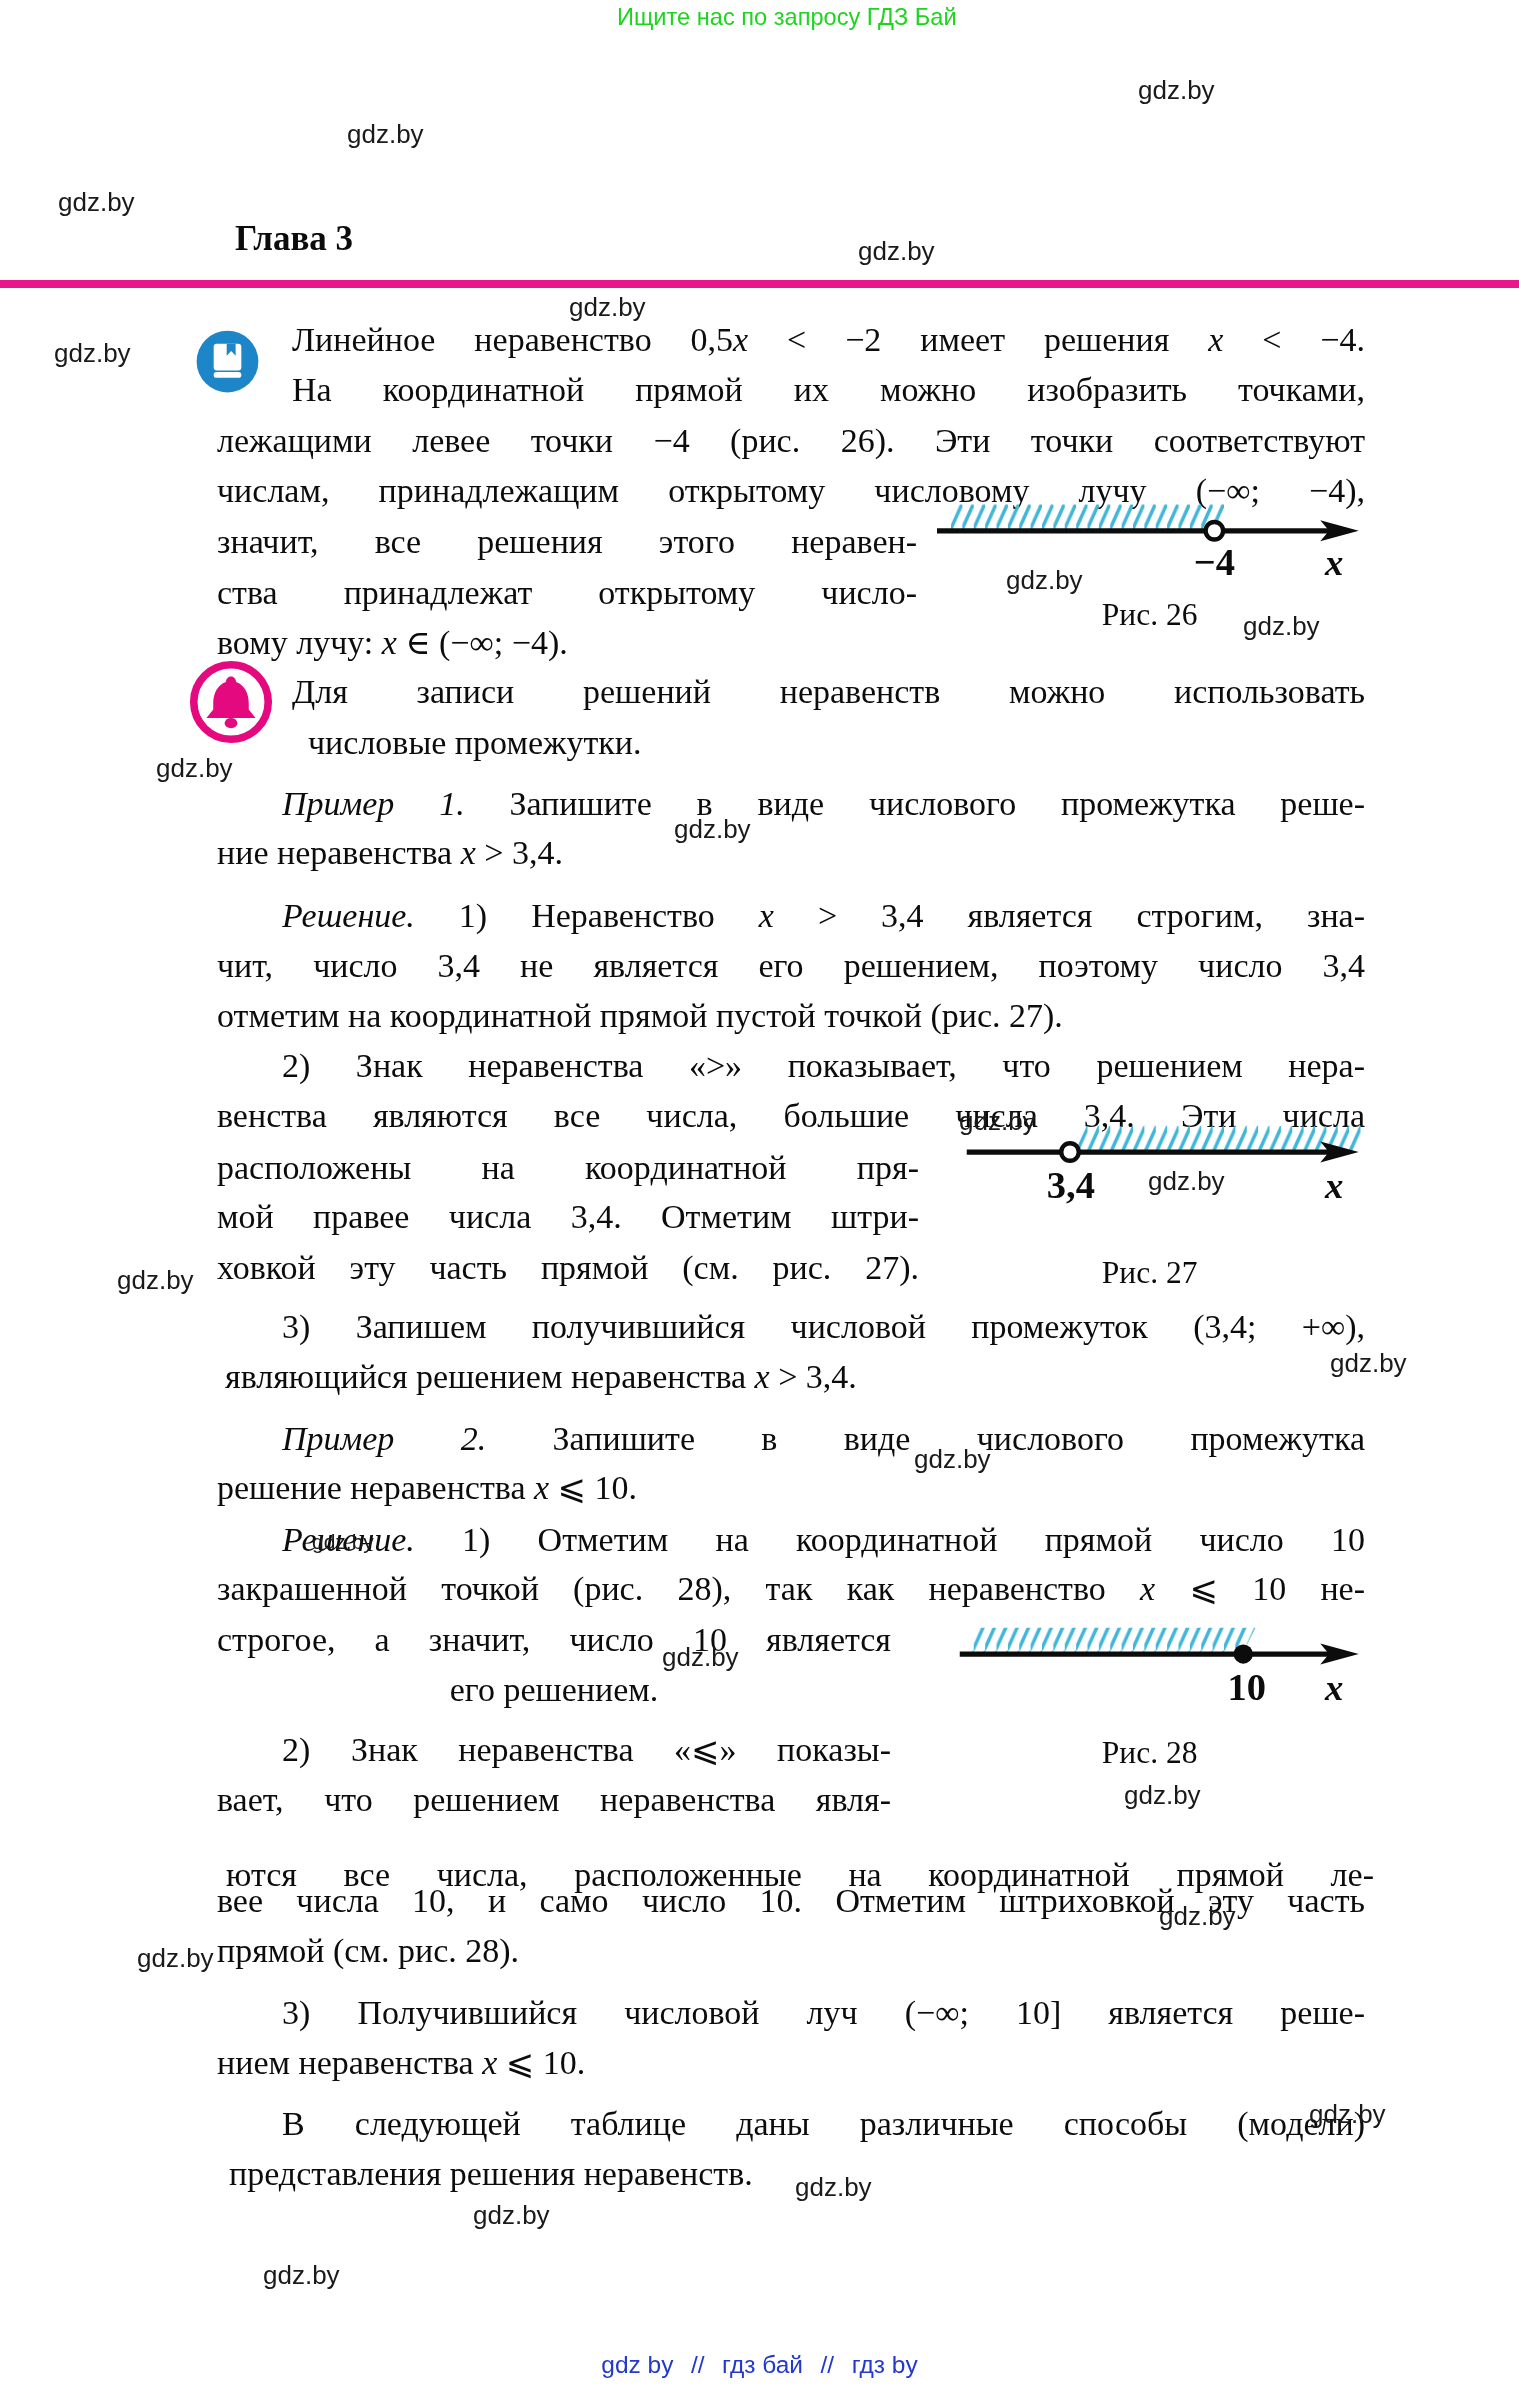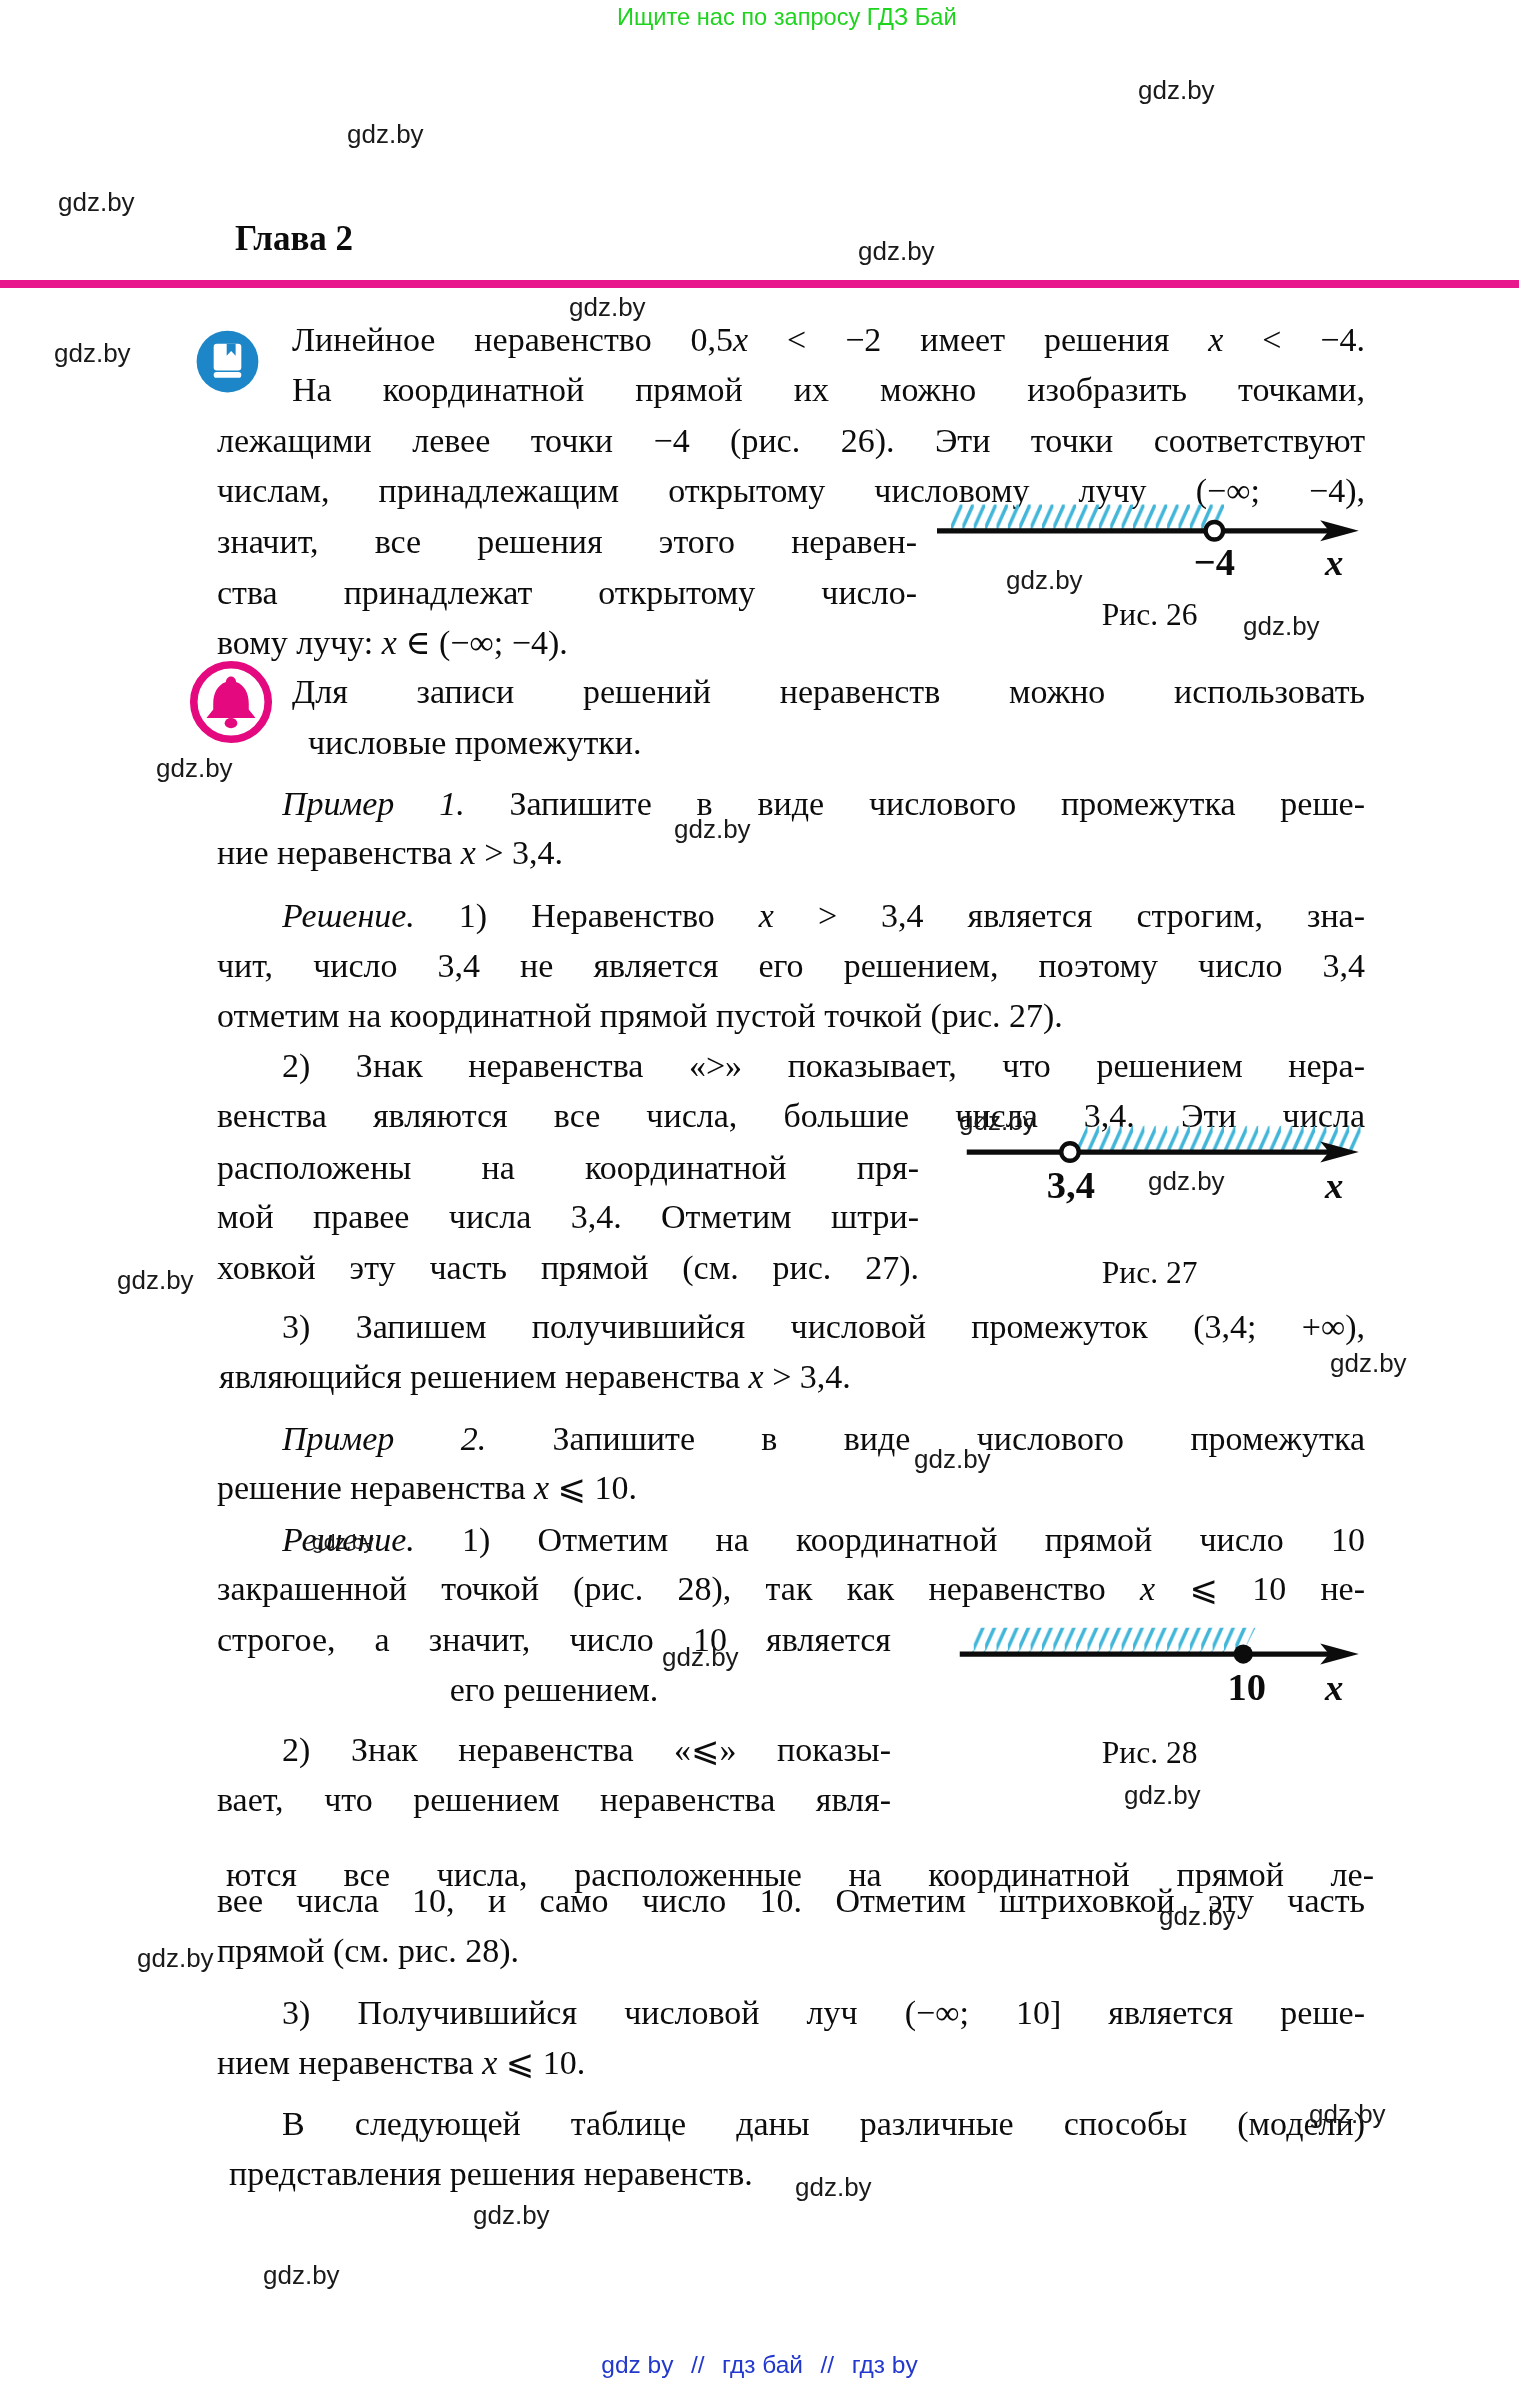--- a/index.html
+++ b/index.html
@@ -50,21 +50,21 @@
   }
   .footer a{color:var(--link-blue);text-decoration:none;cursor:pointer;}
 </style>
 </head>
 <body>
 
 <div id="page">
 
   <div class="banner">Ищите нас по запросу ГДЗ Бай</div>
 
-  <div class="chapter">Глава 2</div>
+  <div class="chapter">Глава 3</div>
   <div class="pinkline"></div>
 
   <svg class="icon" style="left:195px;top:329px" width="65" height="65" viewBox="-40 -40 80 80">
     <circle cx="0" cy="0" r="38" style="fill:var(--icon-blue)"></circle>
     <rect x="-17" y="-22" width="34" height="33" rx="4" fill="#ffffff"></rect>
     <path d="M -1,-22 l 0,15 l 5.5,-6 l 5.5,6 l 0,-15 z" style="fill:var(--icon-blue)"></path>
     <rect x="-17" y="13" width="34" height="7" rx="3.5" fill="#ffffff"></rect>
   </svg>
 
   <svg class="icon" style="left:187px;top:658px" width="88" height="88" viewBox="-52 -52 104 104">
@@ -132,21 +132,21 @@
       <div class="tline" style="left: 217px; top: 831px; width: 1148px;">ние неравенства <i>x</i> &gt; 3,4.</div>
       <div class="tline just" style="left: 282px; top: 894px; width: 1083px;"><i>Решение.</i> 1) Неравенство <i>x</i> &gt; 3,4 является строгим, зна-</div>
       <div class="tline just" style="left: 217px; top: 944px; width: 1148px;">чит, число 3,4 не является его решением, поэтому число 3,4</div>
       <div class="tline" style="left: 217px; top: 994px; width: 1148px;">отметим на координатной прямой пустой точкой (рис. 27).</div>
       <div class="tline just" style="left: 282px; top: 1044px; width: 1083px;">2) Знак неравенства «&gt;» показывает, что решением нера-</div>
       <div class="tline just" style="left: 217px; top: 1094px; width: 1148px;">венства являются все числа, большие числа 3,4. Эти числа</div>
       <div class="tline just" style="left: 217px; top: 1146px; width: 702px;">расположены на координатной пря-</div>
       <div class="tline just" style="left: 217px; top: 1195px; width: 702px;">мой правее числа 3,4. Отметим штри-</div>
       <div class="tline just" style="left: 217px; top: 1246px; width: 702px;">ховкой эту часть прямой (см. рис. 27).</div>
       <div class="tline just" style="left: 282px; top: 1305px; width: 1083px;">3) Запишем получившийся числовой промежуток (3,4; +∞),</div>
-      <div class="tline" style="left: 219px; top: 1355px; width: 1148px;">являющийся решением неравенства <i>x</i> &gt; 3,4.</div>
+      <div class="tline" style="left: 225px; top: 1355px; width: 1148px;">являющийся решением неравенства <i>x</i> &gt; 3,4.</div>
       <div class="tline just" style="left: 282px; top: 1417px; width: 1083px;"><i>Пример 2.</i> Запишите в виде числового промежутка</div>
       <div class="tline" style="left: 217px; top: 1466px; width: 1148px;">решение неравенства <i>x</i> ⩽ 10.</div>
       <div class="tline just" style="left: 282px; top: 1518px; width: 1083px;"><i>Решение.</i> 1) Отметим на координатной прямой число 10</div>
       <div class="tline just" style="left: 217px; top: 1567px; width: 1148px;">закрашенной точкой (рис. 28), так как неравенство <i>x</i> ⩽ 10 не-</div>
       <div class="tline just" style="left: 217px; top: 1618px; width: 674px;">строгое, а значит, число 10 является</div>
       <div class="tline" style="left: 217px; top: 1668px; width: 674px; text-align: center;">его решением.</div>
       <div class="tline just" style="left: 282px; top: 1728px; width: 609px;">2) Знак неравенства «⩽» показы-</div>
       <div class="tline just" style="left: 217px; top: 1778px; width: 674px;">вает, что решением неравенства явля-</div>
       <div class="tline just" style="left: 226px; top: 1829px; width: 1148px; margin-top: 24px;">ются все числа, расположенные на координатной прямой ле-</div>
       <div class="tline just" style="left: 217px; top: 1879px; width: 1148px;">вее числа 10, и само число 10. Отметим штриховкой эту часть</div>

